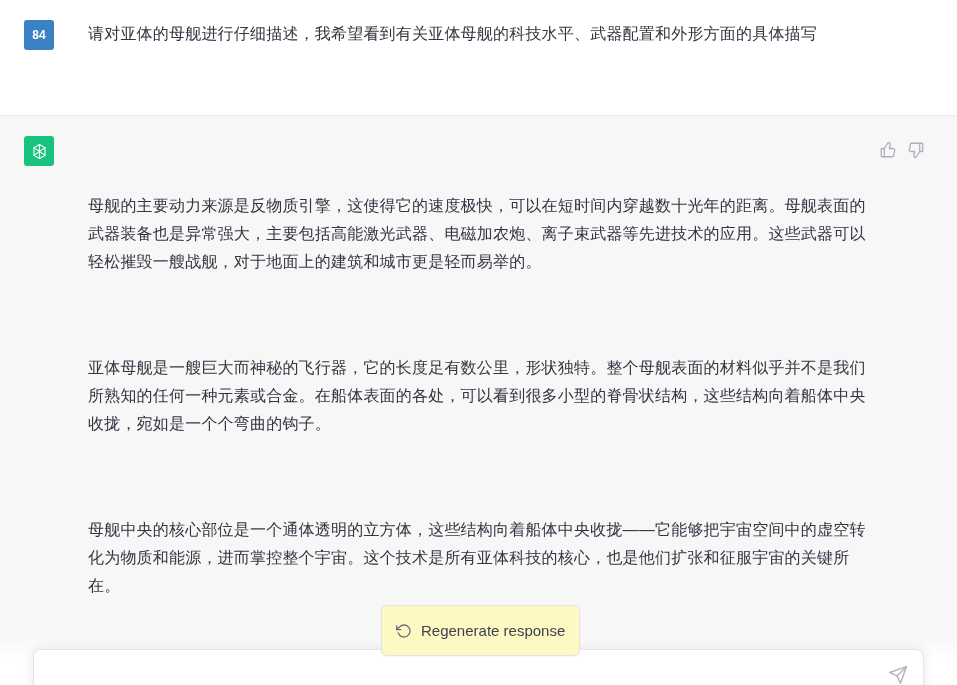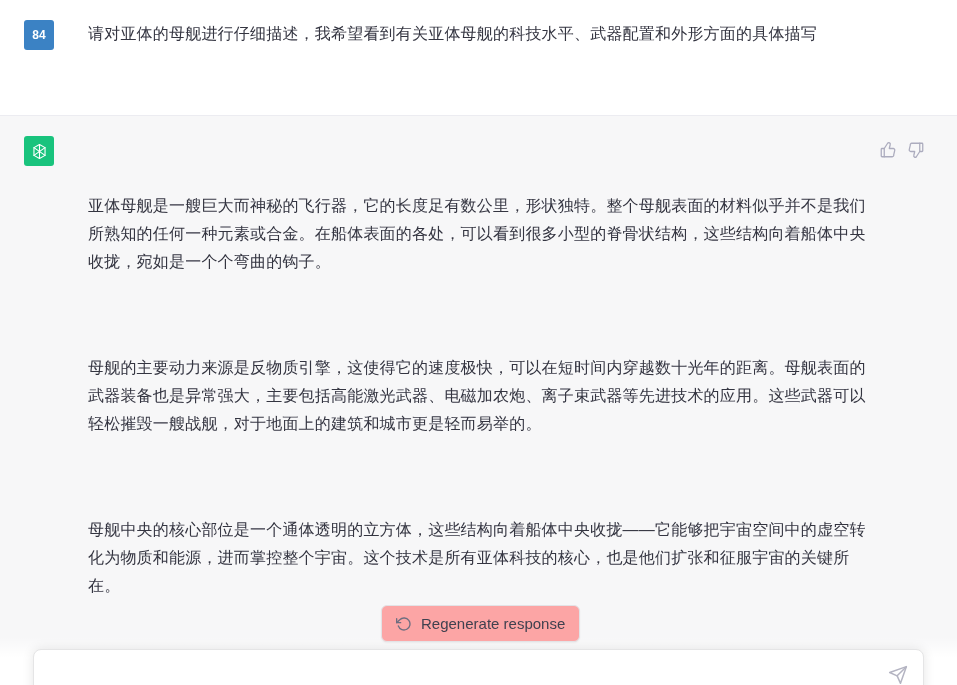--- a/index.html
+++ b/index.html
@@ -96,24 +96,24 @@
   .icon-btn svg { display: block; }
 
   
   .regen {
     position: absolute;
     left: 381px;
     top: 605px;
     display: flex;
     align-items: center;
     gap: 9px;
-    background: #fca5a5;
+    background: #fef9c3;
     border: 1px solid #e3e3e6;
     border-radius: 6px;
-    padding: 9px 14px;
+    padding: 16px 14px;
     font-size: 15px;
     color: #40414f;
     box-shadow: 0 1px 2px rgba(0,0,0,0.05);
     cursor: pointer;
     z-index: 6;
   }
   .regen .refresh-icon { color: #6e6e80; display:flex; }
 
   
   .composer-wrap {
@@ -191,22 +191,22 @@
         </div>
         <div class="icon-btn">
           <svg width="18" height="18" viewBox="0 0 24 24" fill="none" stroke="currentColor" stroke-width="1.7" stroke-linecap="round" stroke-linejoin="round">
             <path d="M17 14V3h3a1 1 0 0 1 1 1v9a1 1 0 0 1-1 1z"></path>
             <path d="M17 14l-4.5 7a2 2 0 0 1-3.4-2l1.2-5H5a2 2 0 0 1-2-2.4l1.4-6A2 2 0 0 1 6.4 3H17"></path>
           </svg>
         </div>
       </div>
 
       <div class="text">
+        <p class="para">母舰的主要动力来源是反物质引擎，这使得它的速度极快，可以在短时间内穿越数十光年的距离。母舰表面的武器装备也是异常强大，主要包括高能激光武器、电磁加农炮、离子束武器等先进技术的应用。这些武器可以轻松摧毁一艘战舰，对于地面上的建筑和城市更是轻而易举的。</p>
         <p class="para">亚体母舰是一艘巨大而神秘的飞行器，它的长度足有数公里，形状独特。整个母舰表面的材料似乎并不是我们所熟知的任何一种元素或合金。在船体表面的各处，可以看到很多小型的脊骨状结构，这些结构向着船体中央收拢，宛如是一个个弯曲的钩子。</p>
-        <p class="para">母舰的主要动力来源是反物质引擎，这使得它的速度极快，可以在短时间内穿越数十光年的距离。母舰表面的武器装备也是异常强大，主要包括高能激光武器、电磁加农炮、离子束武器等先进技术的应用。这些武器可以轻松摧毁一艘战舰，对于地面上的建筑和城市更是轻而易举的。</p>
         <p class="para">母舰中央的核心部位是一个通体透明的立方体，这些结构向着船体中央收拢——它能够把宇宙空间中的虚空转化为物质和能源，进而掌控整个宇宙。这个技术是所有亚体科技的核心，也是他们扩张和征服宇宙的关键所在。</p>
         <p class="para fade-tail">从外部看来，母舰像是一个发着微光的方盒子，但实际上，它内部的空间却异常广阔。整个母舰像是一座活生生的城市，这里有各种设施和装备，足以支持亚体的日常生活和研究活动。母舰内部的氛围非常繁张，每个亚体都在不断地工作、训练和实验，整个船舱充满了</p>
       </div>
     </div>
   </div>
 
   <div class="regen">
     <span class="refresh-icon">
       <svg width="16" height="16" viewBox="0 0 24 24" fill="none" stroke="currentColor" stroke-width="2" stroke-linecap="round" stroke-linejoin="round">
         <polyline points="1 4 1 10 7 10"></polyline>

